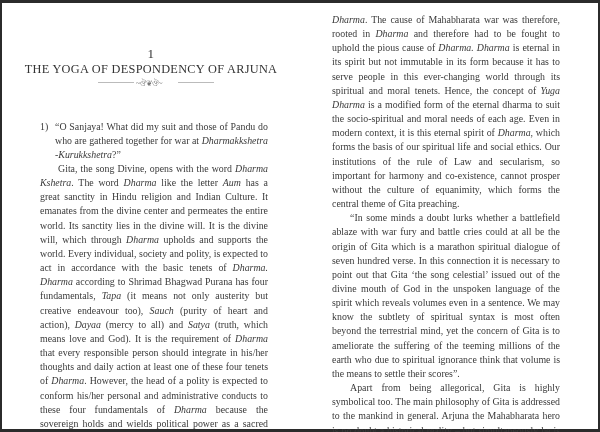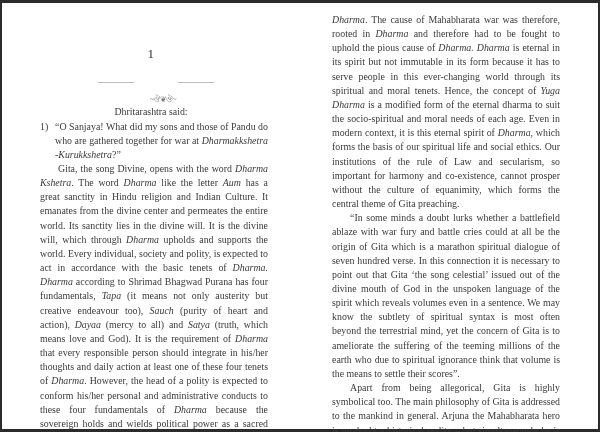--- a/index.html
+++ b/index.html
@@ -37,21 +37,21 @@
     text-align: center; font-size: 12.3px; color: #333;
     letter-spacing: 0.3px;
   }
   .ornament {
     position: absolute; top: 74px; left: 96px; width: 116px; height: 10px;
   }
   .ornament .line { position: absolute; top: 5px; height: 0; border-top: 1px solid #bbb; }
   .ornament .line.l { left: 0; width: 36px; }
   .ornament .line.r { right: 0; width: 36px; }
   .ornament .flourish {
-    position: absolute; left: 38px; width: 40px; top: 16px; text-align: right;
+    position: absolute; left: 38px; width: 40px; top: 0; text-align: left;
     font-size: 8px; color: #777; letter-spacing: -0.5px;
   }
 
   .speaker {
     position: absolute; top: 103px; left: 0; width: 298px; text-align: center;
     font-size: 9.9px; color: #3a3a3a;
   }
   .verse {
     position: absolute; top: 117px; left: 38px; width: 228px;
     font-size: 9.9px; line-height: 14px; color: #3a3a3a;
@@ -62,29 +62,29 @@
   p { margin: 0; }
   .indent { text-indent: 18px; }
   i { }
 </style>
 </head>
 <body>
 
 <div class="spread">
   <div class="page page-left">
     <div class="chapter-num">1</div>
+    <div class="chapter-title">THE YOGA OF DESPONDENCY OF ARJUNA</div>
     <div class="ornament">
       <span class="line l"></span>
       <span class="flourish">~ঔ❦ঔ~</span>
       <span class="line r"></span>
     </div>
-    <div class="speaker">Dhritarashtra said:</div>
     <div class="verse">
       <span class="num">1)</span>
-      <span class="txt"><span>“O Sanjaya! What did my sons and those of Pandu do who are gathered together for war at </span><i>Dharmakkshetra -Kurukkshetra</i><span>?”</span></span>
+      <span class="txt"><span>“O Sanjaya! What did my suit and those of Pandu do who are gathered together for war at </span><i>Dharmakkshetra -Kurukkshetra</i><span>?”</span></span>
     </div>
     <div class="body-text" style="top:159px;">
       <p class="indent" id="left-para"><span>Gita, the song Divine, opens with the word </span><i>Dharma Kshetra</i><span>. The word </span><i>Dharma</i><span> like the letter </span><i>Aum</i><span> has a great sanctity in Hindu religion and Indian Culture. It emanates from the divine center and permeates the entire world. Its sanctity lies in the divine will. It is the divine will, which through </span><i>Dharma</i><span> upholds and supports the world. Every individual, society and polity, is expected to act in accordance with the basic tenets of </span><i>Dharma. Dharma</i><span> according to Shrimad Bhagwad Purana has four fundamentals, </span><i>Tapa</i><span> (it means not only austerity but creative endeavour too), </span><i>Sauch</i><span> (purity of heart and action), </span><i>Dayaa</i><span> (mercy to all) and </span><i>Satya</i><span> (truth, which means love and God). It is the requirement of </span><i>Dharma</i><span> that every responsible person should integrate in his/her thoughts and daily action at least one of these four tenets of </span><i>Dharma</i><span>. However, the head of a polity is expected to conform his/her personal and administrative conducts to these four fundamentals of </span><i>Dharma</i><span> because the sovereign holds and wields political power as a sacred trust, then alone the rulers can aspire to attain moksha through dharma. The study of Mahabharata reveals that the Kauravas cast these four basic tenets to winds. Various acts of Kauravas against Pandavas preceding Mahabharata war being selfish, legally wrong and morally indefensible were violative of</span></p>
     </div>
   </div>
 
   <div class="page page-right">
     <div class="body-text" style="top:10px;" id="right-body">
         <p><i>Dharma</i><span>. The cause of Mahabharata war was therefore, rooted in </span><i>Dharma</i><span> and therefore had to be fought to uphold the pious cause of </span><i>Dharma. Dharma</i><span> is eternal in its spirit but not immutable in its form because it has to serve people in this ever-changing world through its spiritual and moral tenets. Hence, the concept of </span><i>Yuga Dharma</i><span> is a modified form of the eternal dharma to suit the socio-spiritual and moral needs of each age. Even in modern context, it is this eternal spirit of </span><i>Dharma</i><span>, which forms the basis of our spiritual life and social ethics. Our institutions of the rule of Law and secularism, so important for harmony and co-existence, cannot prosper without the culture of equanimity, which forms the central theme of Gita preaching.</span></p>
         <p class="indent"><span>“In some minds a doubt lurks whether a battlefield ablaze with war fury and battle cries could at all be the origin of Gita which is a marathon spiritual dialogue of seven hundred verse. In this connection it is necessary to point out that Gita ‘the song celestial’ issued out of the divine mouth of God in the unspoken language of the spirit which reveals volumes even in a sentence. We may know the subtlety of spiritual syntax is most often beyond the terrestrial mind, yet the concern of Gita is to ameliorate the suffering of the teeming millions of the earth who due to spiritual ignorance think that volume is the means to settle their scores”.</span></p>

